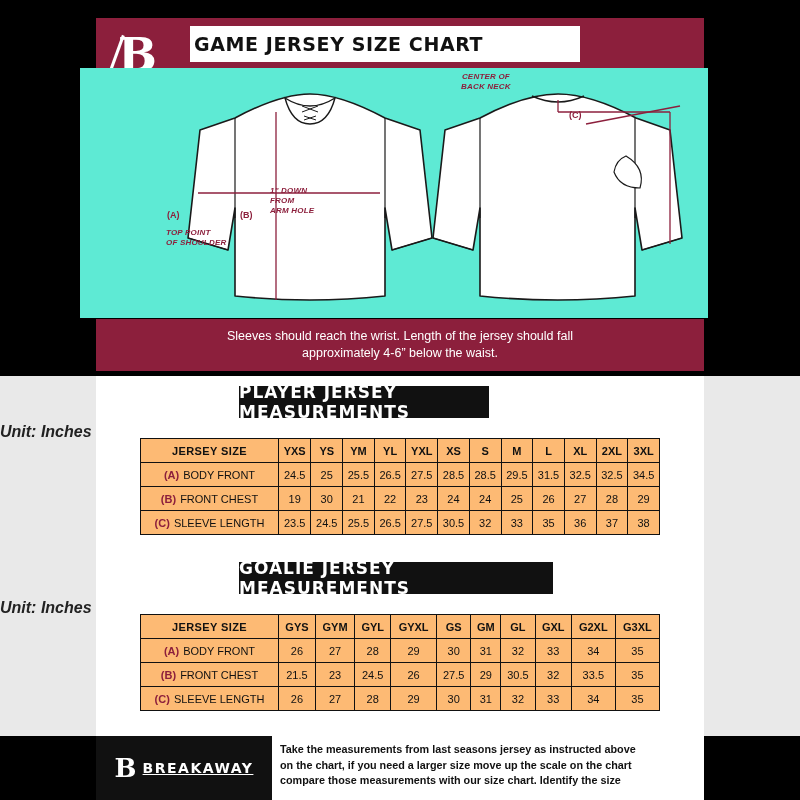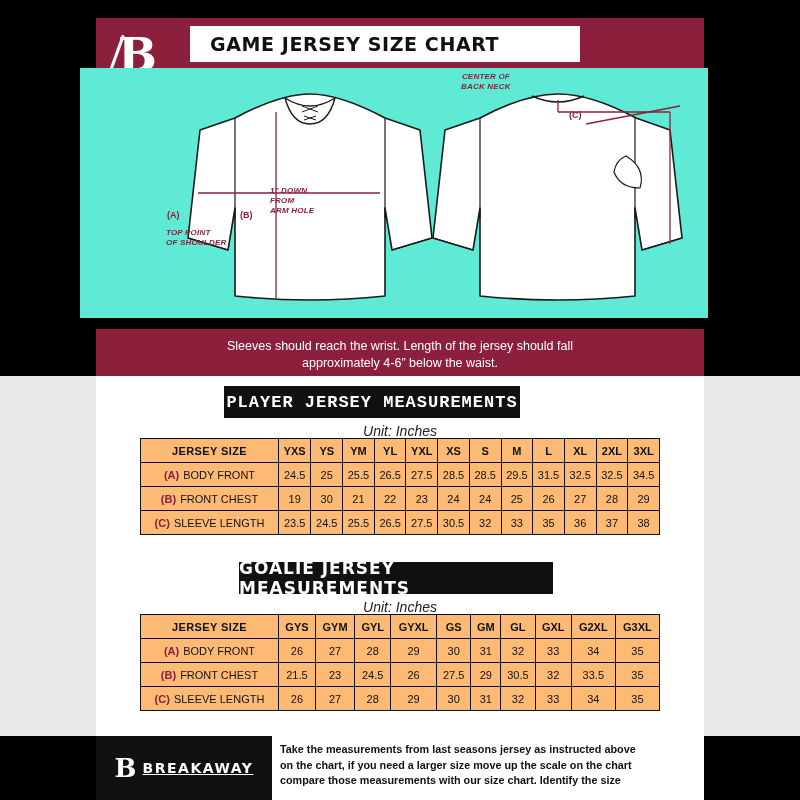--- a/index.html
+++ b/index.html
@@ -35,21 +35,21 @@
     width: 96px; height: 50px;
     background: #000;
   }
   .header-title-box {
     position: absolute;
     left: 190px; top: 26px;
     width: 390px; height: 36px;
     background: #fff;
     display: flex;
     align-items: center;
-    padding-left: 20px;
+    padding-left: 4px;
   }
   .header-title {
     font-size: 19px;
     font-weight: bold;
     letter-spacing: 0.6px;
     color: #111;
     font-family: "DejaVu Sans", sans-serif;
   }
 
   
@@ -80,21 +80,21 @@
   .illus {
     position: absolute;
     left: 80px; top: 68px;
     width: 628px; height: 250px;
     background: #5eead4;
   }
 
   
   .tagline {
     position: absolute;
-    left: 96px; top: 329px;
+    left: 96px; top: 319px;
     width: 608px; height: 52px;
     background: #8c1f3c;
     color: #fff;
     display: flex;
     flex-direction: column;
     align-items: center;
     justify-content: center;
     text-align: center;
     line-height: 1.35;
     font-size: 12.5px;
@@ -109,24 +109,24 @@
     align-items: center;
     justify-content: center;
     font-family: "DejaVu Sans", sans-serif;
     font-weight: bold;
     letter-spacing: 1px;
     font-size: 17px;
   }
   .unit-label {
     position: absolute;
     width: 100%;
-    text-align: center;
-    font-size: 14px;
+    text-align: left;
+    font-size: 16px;
     font-style: italic;
-    font-weight: normal;
+    font-weight: bold;
     color: #222;
   }
 
   
   .white-area {
     position: absolute;
     left: 0; top: 376px;
     width: 800px; height: 360px;
     background: #fff;
   }
@@ -341,21 +341,21 @@
   <div class="tagline">
     <div>Sleeves should reach the wrist. Length of the jersey should fall</div>
     <div>approximately 4-6” below the waist.</div>
   </div>
 
   <div class="white-area">
     <div class="gray-wedge-left"></div>
     <div class="gray-wedge-right"></div>
   </div>
 
-  <div class="pill" style="left:224px; top:386px; width:296px; height:32px;font-family:Liberation Mono, monospace;">PLAYER JERSEY MEASUREMENTS</div>
+  <div class="pill" style="left:239px; top:386px; width:250px; height:32px;">PLAYER JERSEY MEASUREMENTS</div>
   <div class="unit-label" style="left:0; top:423px;">Unit: Inches</div>
 
   <table class="sizetable" id="player-table" style="left:140px; top:438px; width:520px;">
       <thead>
         <tr>
           <th class="hdrlabel" style="width: 138px;">JERSEY SIZE</th>
           <th>YXS</th>
           <th>YS</th>
           <th>YM</th>
           <th>YL</th>

